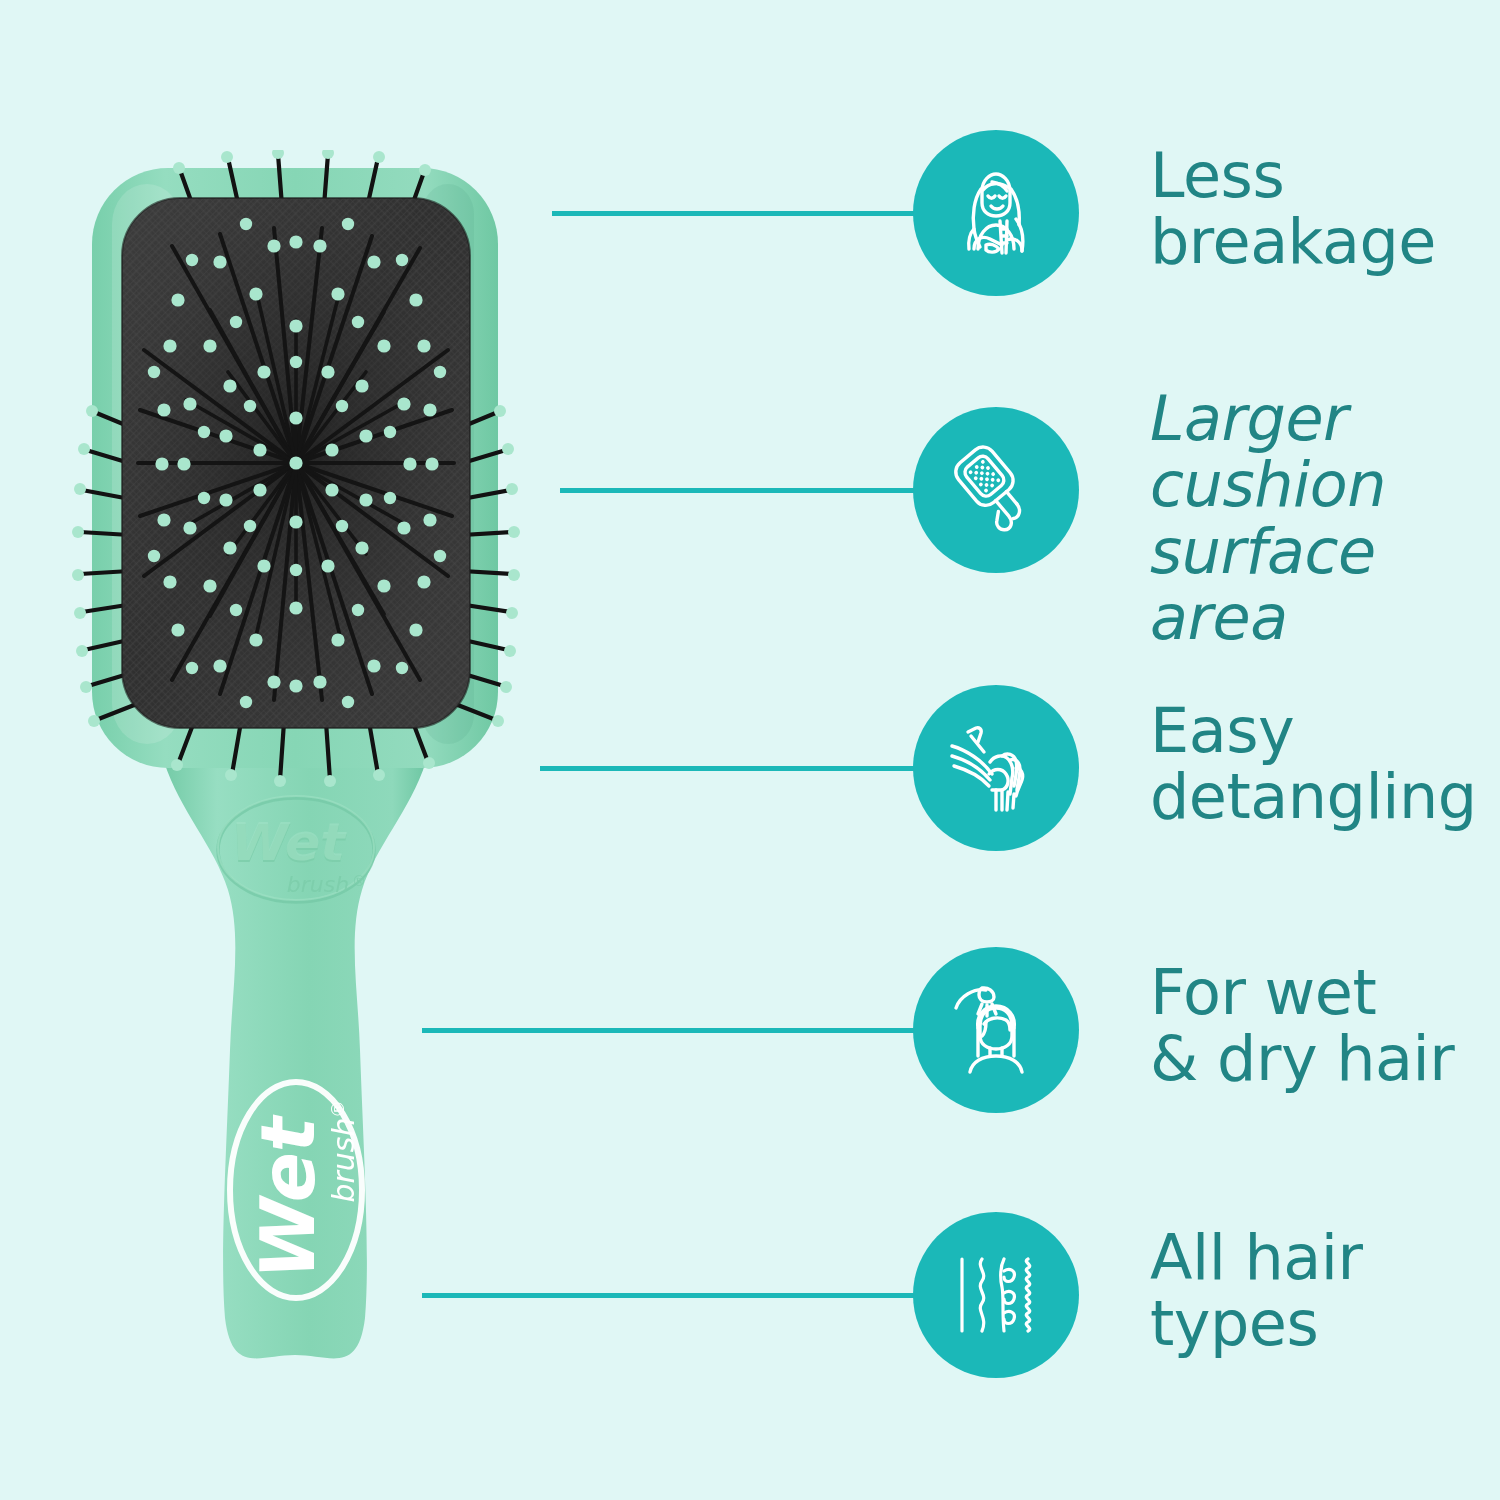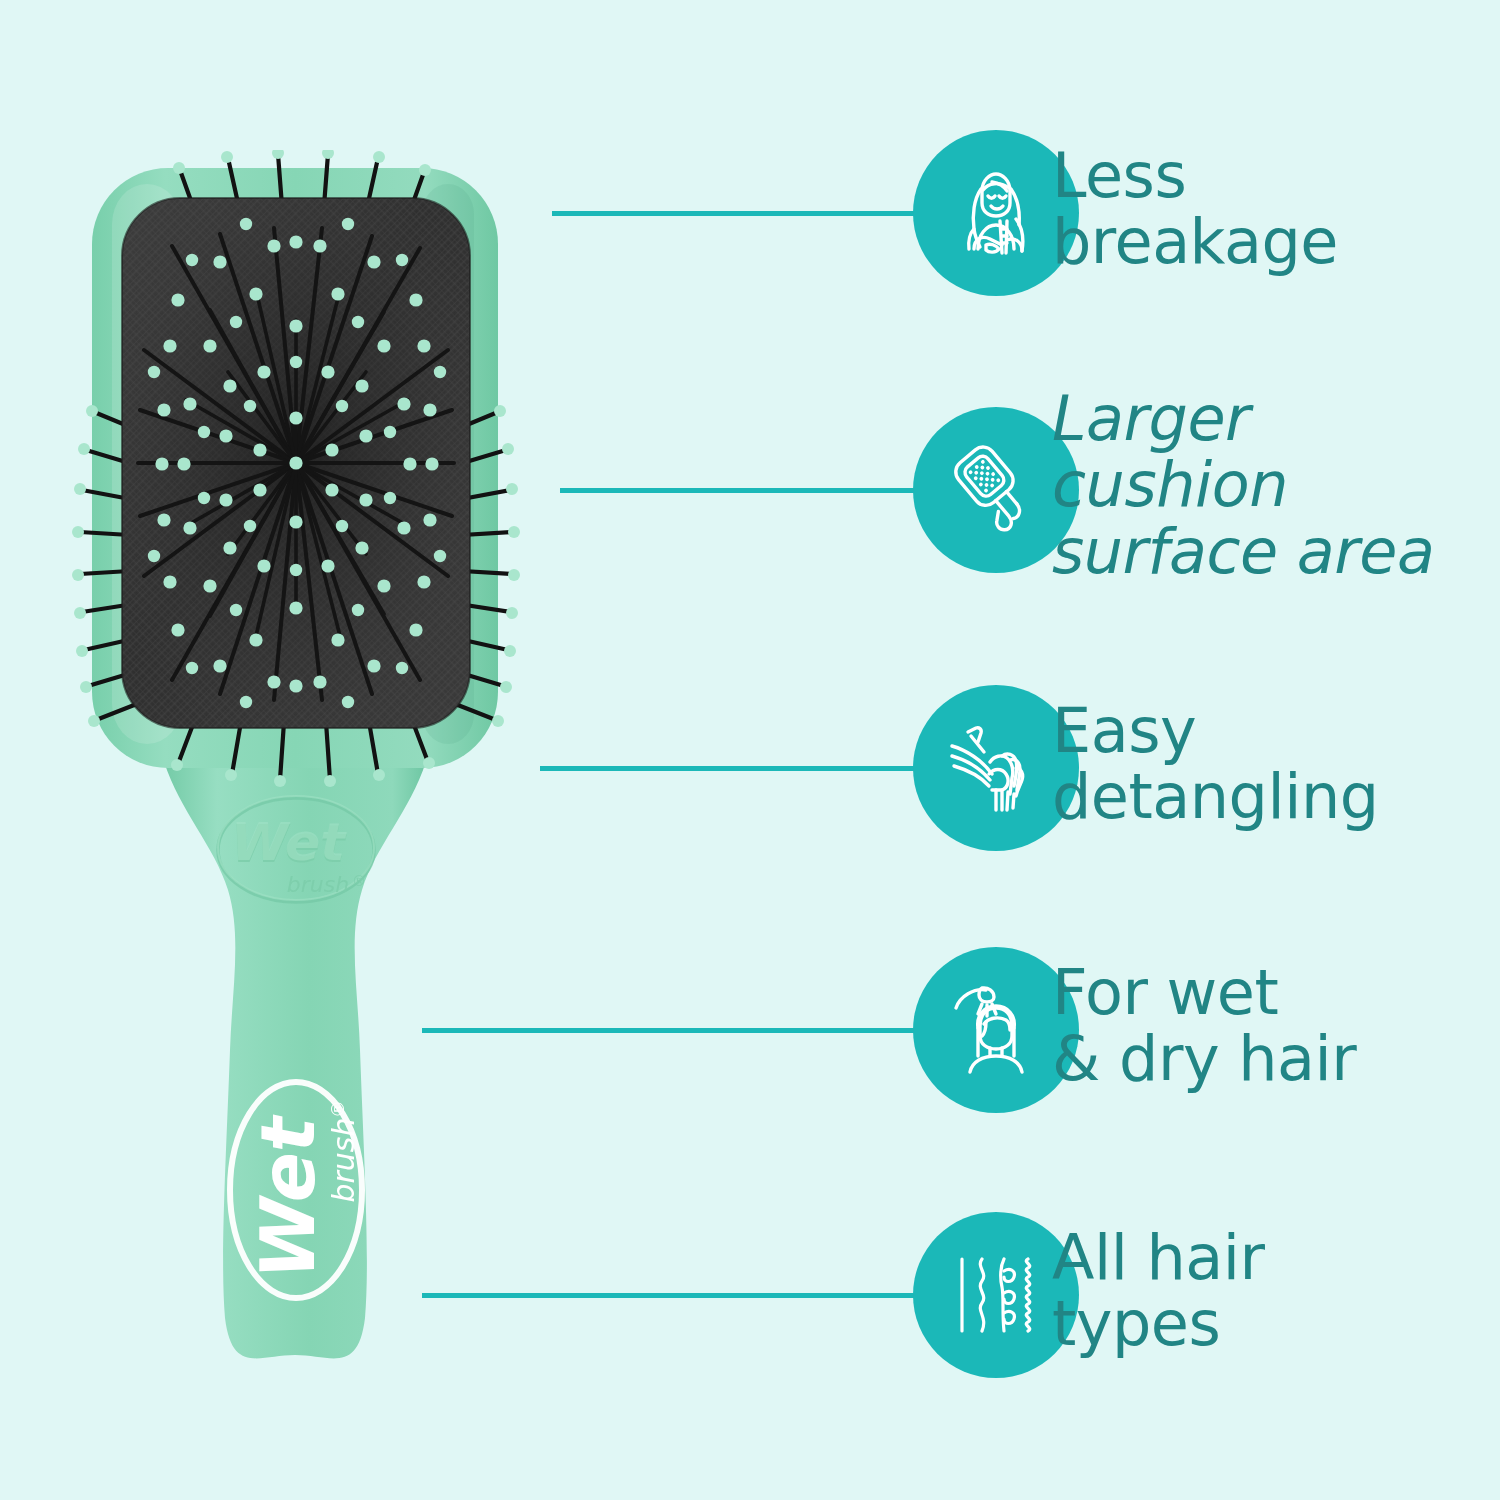--- a/index.html
+++ b/index.html
@@ -30,21 +30,21 @@
     width:166px;height:166px;
     border-radius:50%;
     background:#1bb8b8;
     top:-83px;
     left:913px;
     display:flex;align-items:center;justify-content:center;
   }
   .circle svg{display:block;}
   .ftext{
     position:absolute;
-    left:1052px;
+    left:1150px;
     color:#218585;
     font-size:62px;
     line-height:1.07;
     font-weight:400;
     letter-spacing:-0.5px;
     white-space:pre-line;
     font-family:"DejaVu Sans", sans-serif;
   }
   .ftext.l2{top:-70px;}
   .ftext.l3{top:-104px;font-style:italic;}

